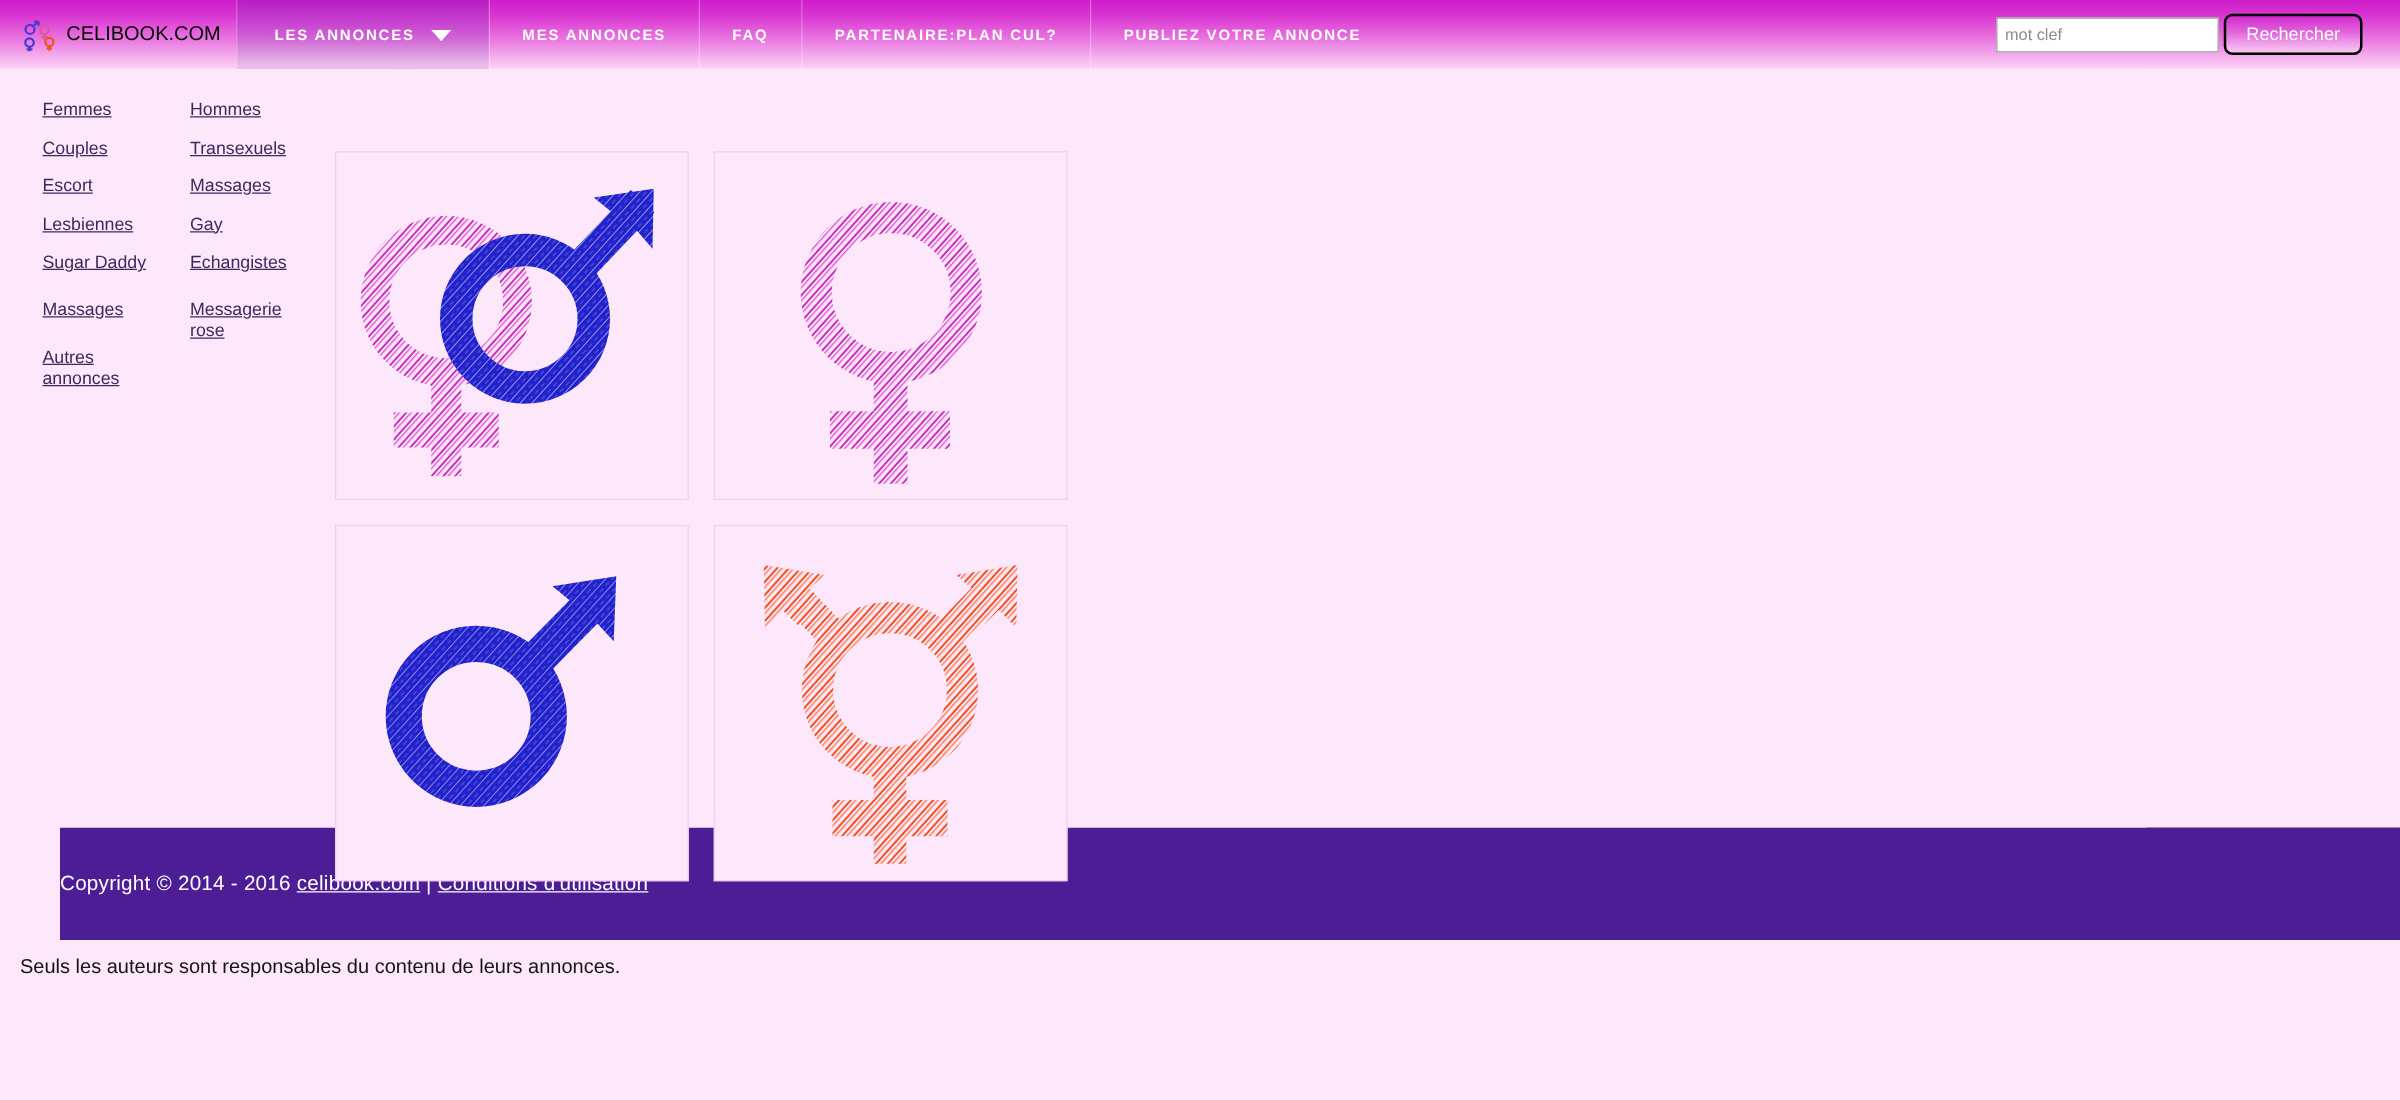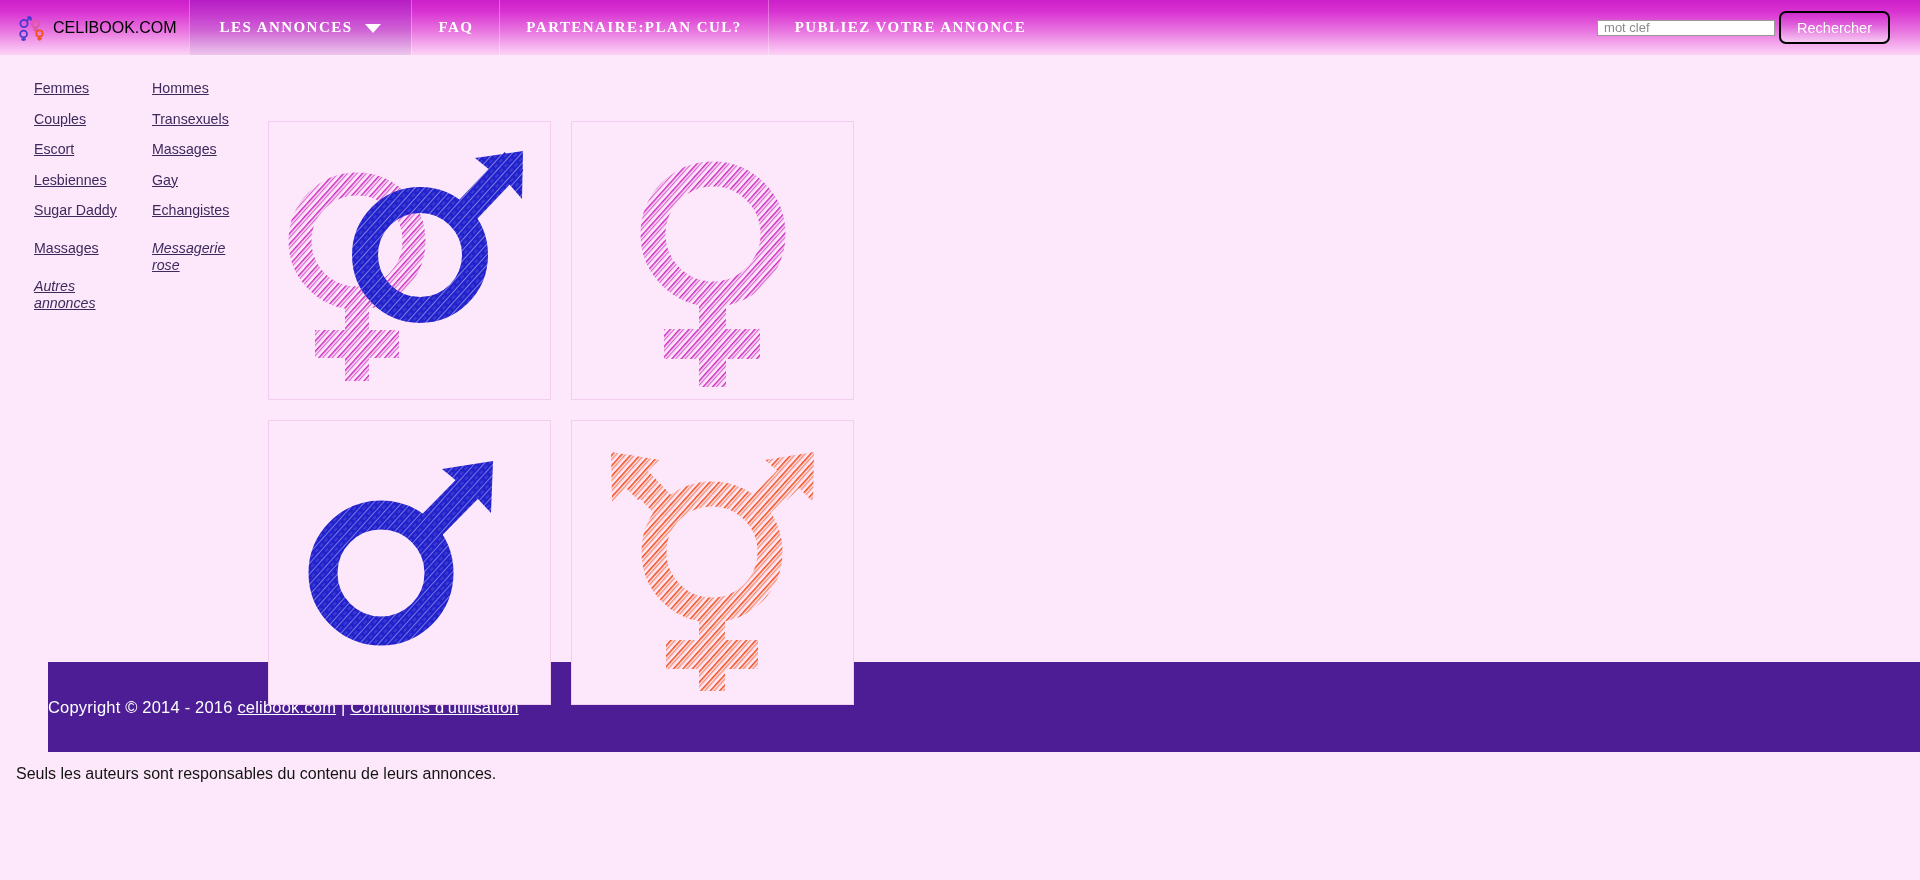--- a/index.html
+++ b/index.html
@@ -24,49 +24,48 @@
     min-width: 183px;
     gap: 9px;
   }
   #brand-logo { width: 26px; height: 28px; flex: 0 0 auto; display: block; }
   .nav-item {
     position: relative;
     display: flex; align-items: center; justify-content: center;
     gap: 13px;
     padding: 0 26px;
     color: #ffffff;
-    font-size: 15px;
+    font-size: 12px;
     font-weight: bold;
     letter-spacing: 1.45px;
     cursor: pointer;
     border-left: 1px solid rgba(255,255,255,0.30);
     text-decoration: none;
     white-space: nowrap;
-    font-family: Liberation Serif, serif;
   }
   .nav-item.active {
     background: linear-gradient(to bottom, #b61ec4 0%, #c437cd 25%, #cf63d5 55%, #dfa0e2 82%, #eec6ec 100%);
     padding: 0 30px;
   }
   .caret {
     width: 0; height: 0;
     border-left: 8px solid transparent;
     border-right: 8px solid transparent;
     border-top: 9px solid #ffffff;
     display: inline-block;
     margin-top: 2px;
   }
   #search-area {
     margin-left: auto;
     display: flex; align-items: center;
     gap: 4px;
     padding-right: 30px;
   }
   #search-input {
-    width: 178px; height: 16px;
+    width: 178px; height: 28px;
     background: #ffffff;
     border: 1px solid #9a9a9a;
     border-radius: 0;
     padding: 0 6px;
     font-family: "Liberation Sans", sans-serif;
     font-size: 13px;
     color: #222;
     outline: none;
   }
   #search-input::placeholder { color: #8b8b8b; }
@@ -102,21 +101,21 @@
     display: block;
     color: #3d2a5c;
     font-size: 14.2px;
     text-decoration: underline;
     line-height: 16px;
     margin-bottom: 14.5px;
     cursor: pointer;
     width: max-content;
     max-width: 105px;
   }
-  .side-link.two-line { max-width: 78px; line-height: 16.5px; font-style: italic; }
+  .side-link.two-line { max-width: 78px; line-height: 16.5px; }
   .side-link.gap-top { margin-top: 22px; }
 
   #tiles {
     position: absolute;
     left: 268px; top: 66px;
     display: grid;
     grid-template-columns: 283px 283px;
     grid-template-rows: 279px 285px;
     gap: 20px 20px;
   }
@@ -183,20 +182,23 @@
       </g>
     </svg>
     <span>CELIBOOK.COM</span>
   </div>
 
   <a class="nav-item active">
     <span>LES ANNONCES</span>
     <span class="caret"></span>
   </a>
   <a class="nav-item">
+    <span>MES ANNONCES</span>
+  </a>
+  <a class="nav-item">
     <span>FAQ</span>
   </a>
   <a class="nav-item">
     <span>PARTENAIRE:PLAN CUL?</span>
   </a>
   <a class="nav-item">
     <span>PUBLIEZ VOTRE ANNONCE</span>
   </a>
 
   <div id="search-area">

